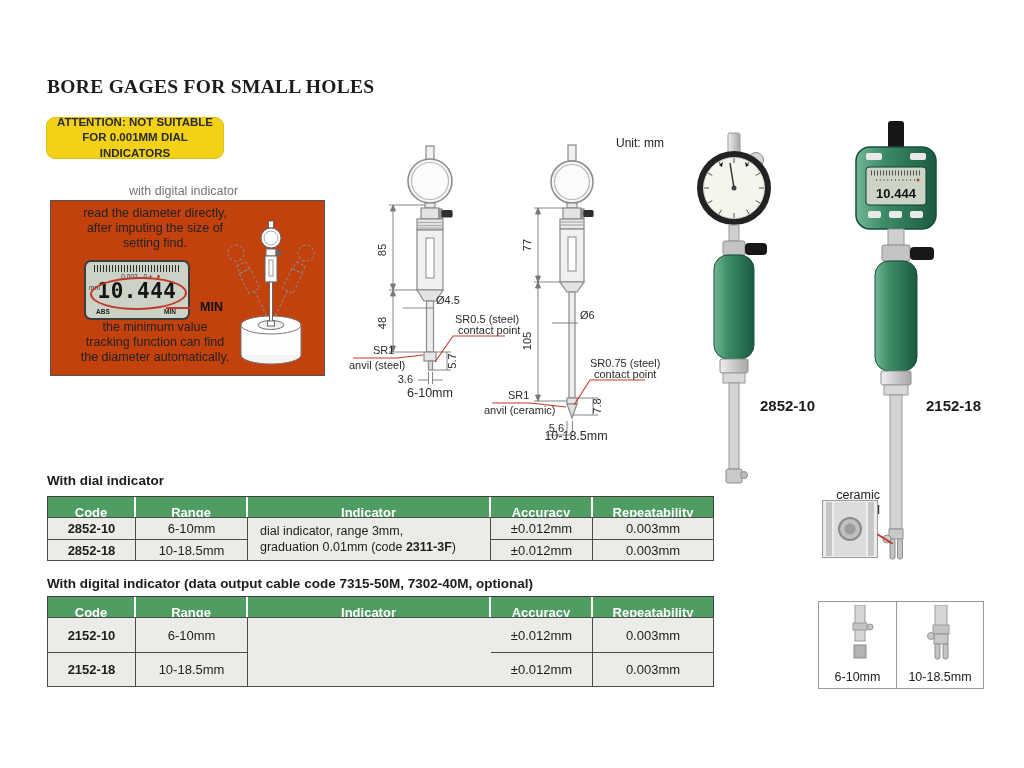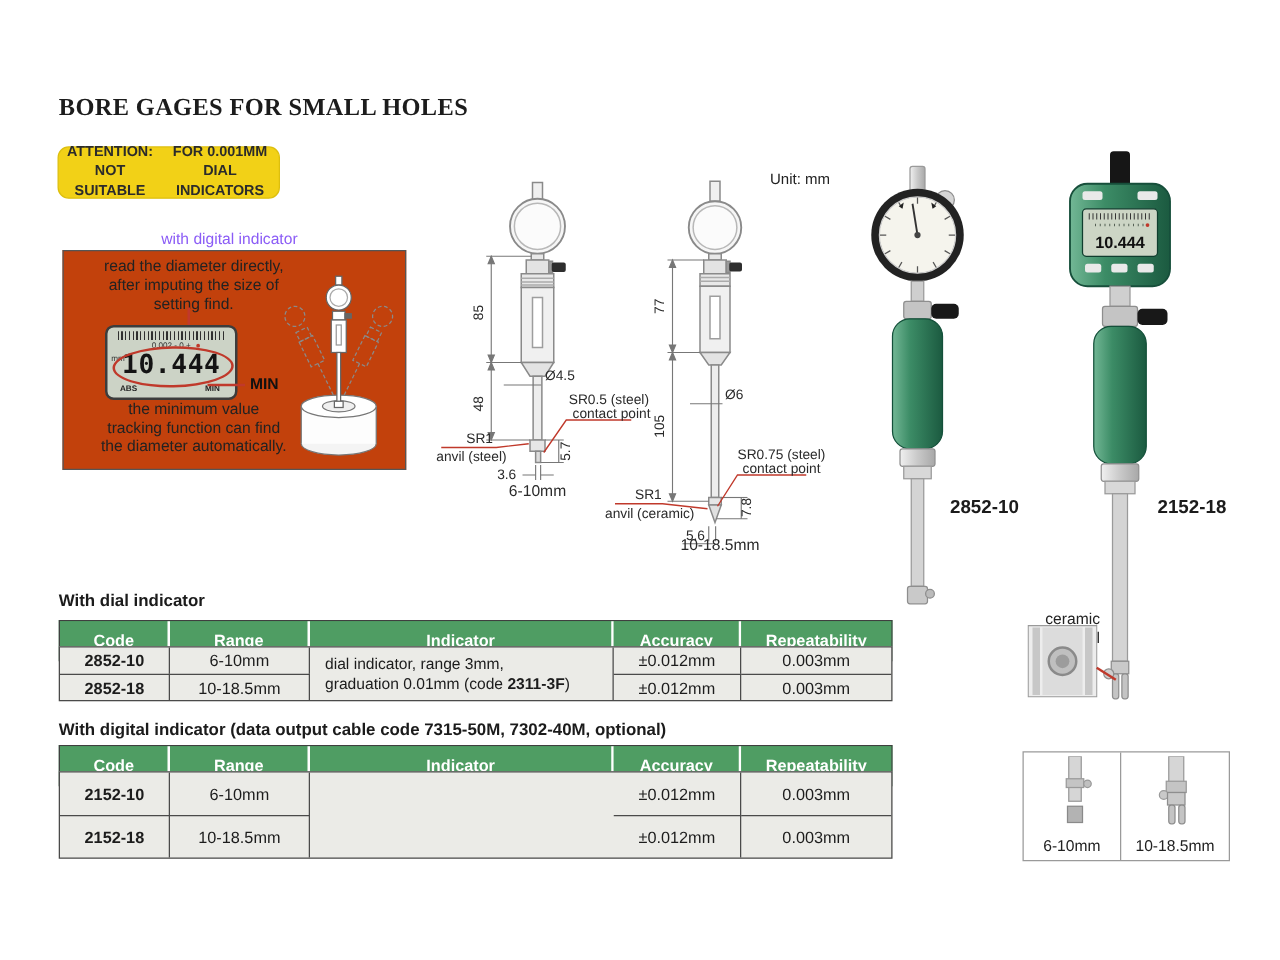--- a/index.html
+++ b/index.html
@@ -3,25 +3,25 @@
 <meta charset="utf-8">
 <style>
   html,body{margin:0;padding:0;background:#fff;}
   body{font-family:"Liberation Sans",sans-serif;color:#1f1f1f;}
   #canvas{position:relative;width:1024px;height:768px;background:#ffffff;overflow:hidden;}
   .abs{position:absolute;}
   svg text{font-family:"Liberation Sans",sans-serif;}
 
   .page-title{left:47px;top:76px;font-size:19.5px;font-weight:bold;letter-spacing:.3px;color:#1c1c1c;font-family:Liberation Serif, serif;}
   .badge{left:46px;top:117px;width:176px;height:40px;background:#f2d117;border:1px solid #ddbf0e;border-radius:9px;
-         display:flex;flex-direction:row;align-items:center;justify-content:center;
+         display:flex;flex-direction:column;align-items:center;justify-content:center;
          font-size:11.5px;font-weight:bold;color:#2b2b2b;line-height:1.35;text-align:center;}
   .unit-note{left:616px;top:136px;font-size:12px;color:#222;}
 
-  .feat-caption{left:129px;top:184px;font-size:12.5px;color:#8b5cf6;}
+  .feat-caption{left:129px;top:184px;font-size:12.5px;color:#737373;}
   .feature-box{left:50px;top:200px;width:273px;height:174px;border:1.5px solid #555;background:#c2410c;}
   .feat-text{position:absolute;left:6px;width:196px;text-align:center;font-size:12.5px;line-height:1.18;color:#222;}
   .feat-top{top:5px;}
   .feat-bottom{top:119px;}
   .red-vline{position:absolute;left:99px;top:45px;width:2px;height:15px;background:#c0392b;}
 
   .lcd{position:absolute;left:33px;top:59px;width:102px;height:56px;background:#ccd3c6;border:2px solid #3c3c3c;border-radius:7px;}
   .lcd-ticks{position:absolute;left:8px;right:8px;top:3px;height:7px;
              background:repeating-linear-gradient(90deg,#2f2f2f 0 1px,transparent 1px 3px);}
   .lcd-sub{position:absolute;left:0;right:0;top:11px;text-align:center;font-size:6.5px;color:#333;}

